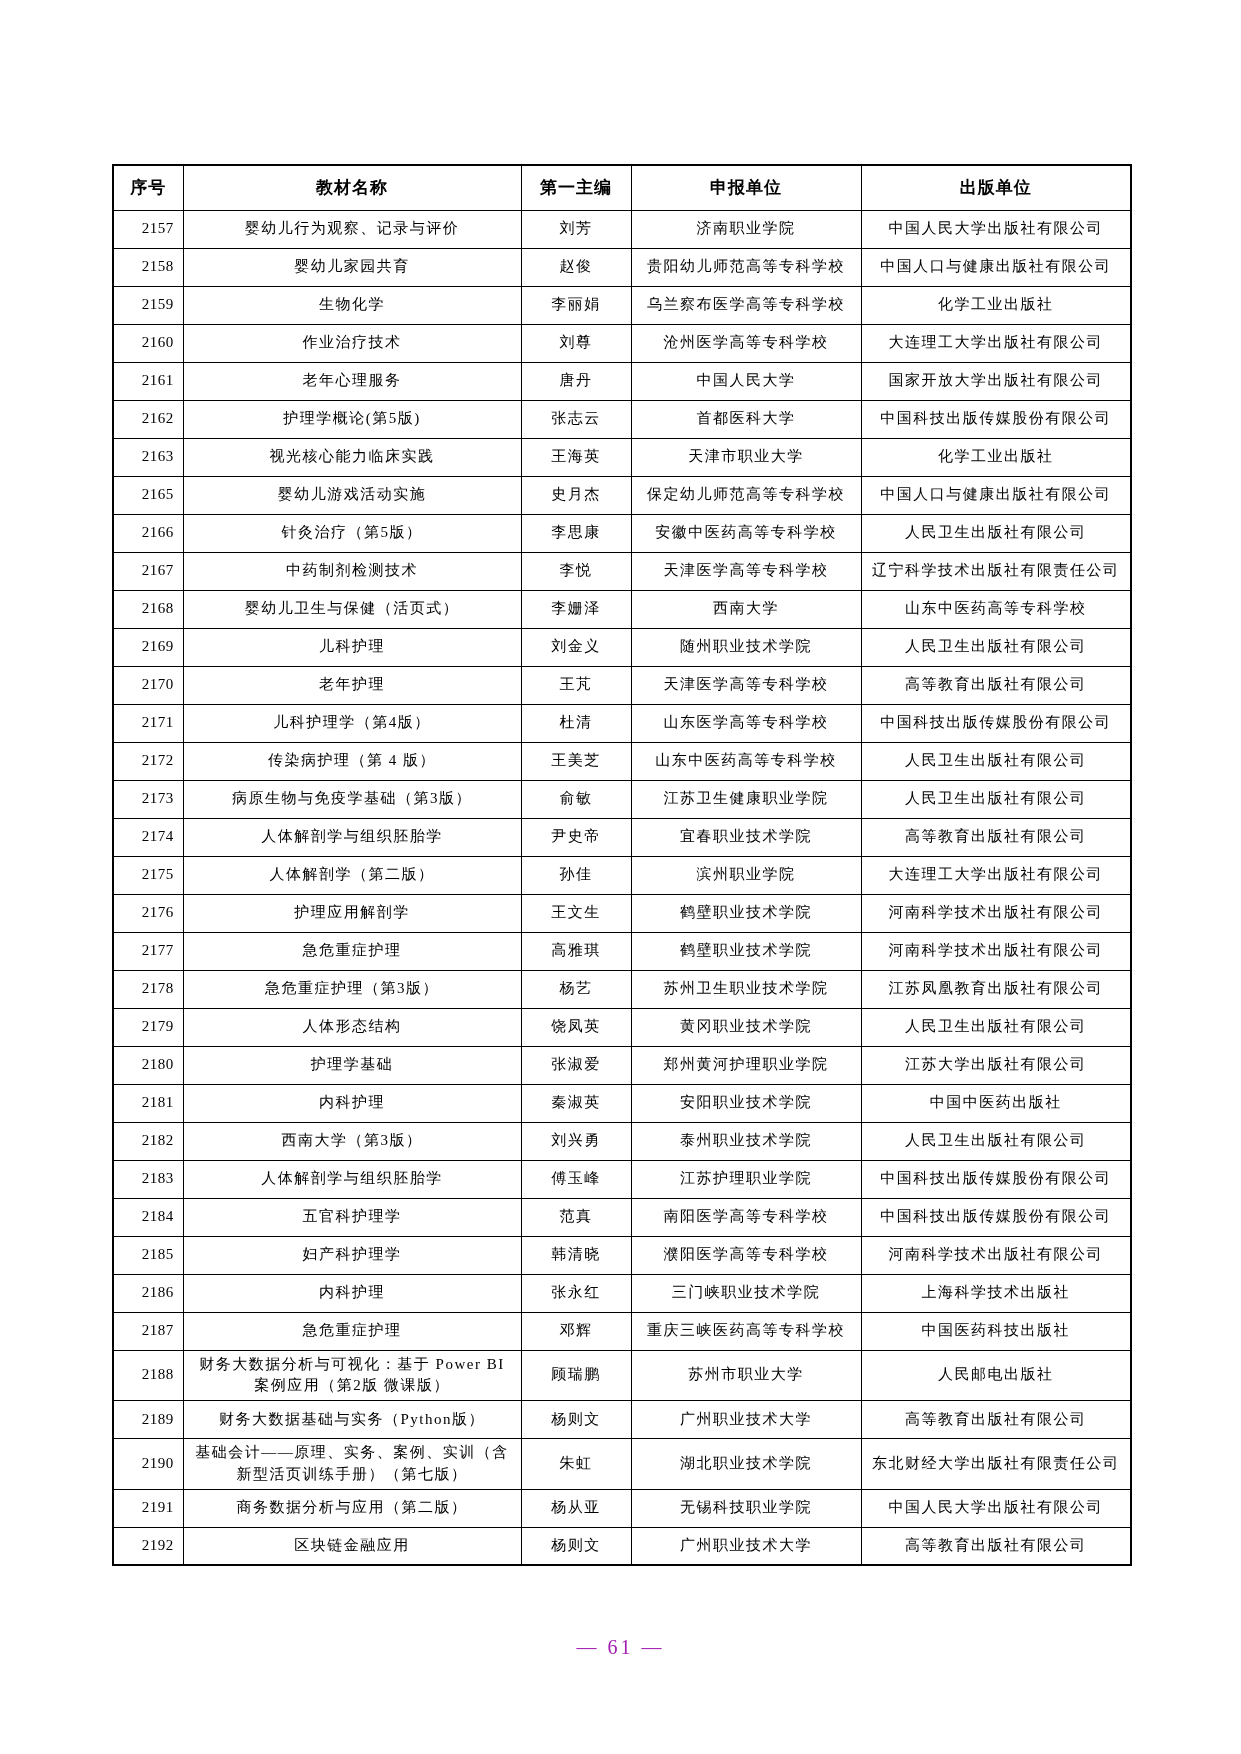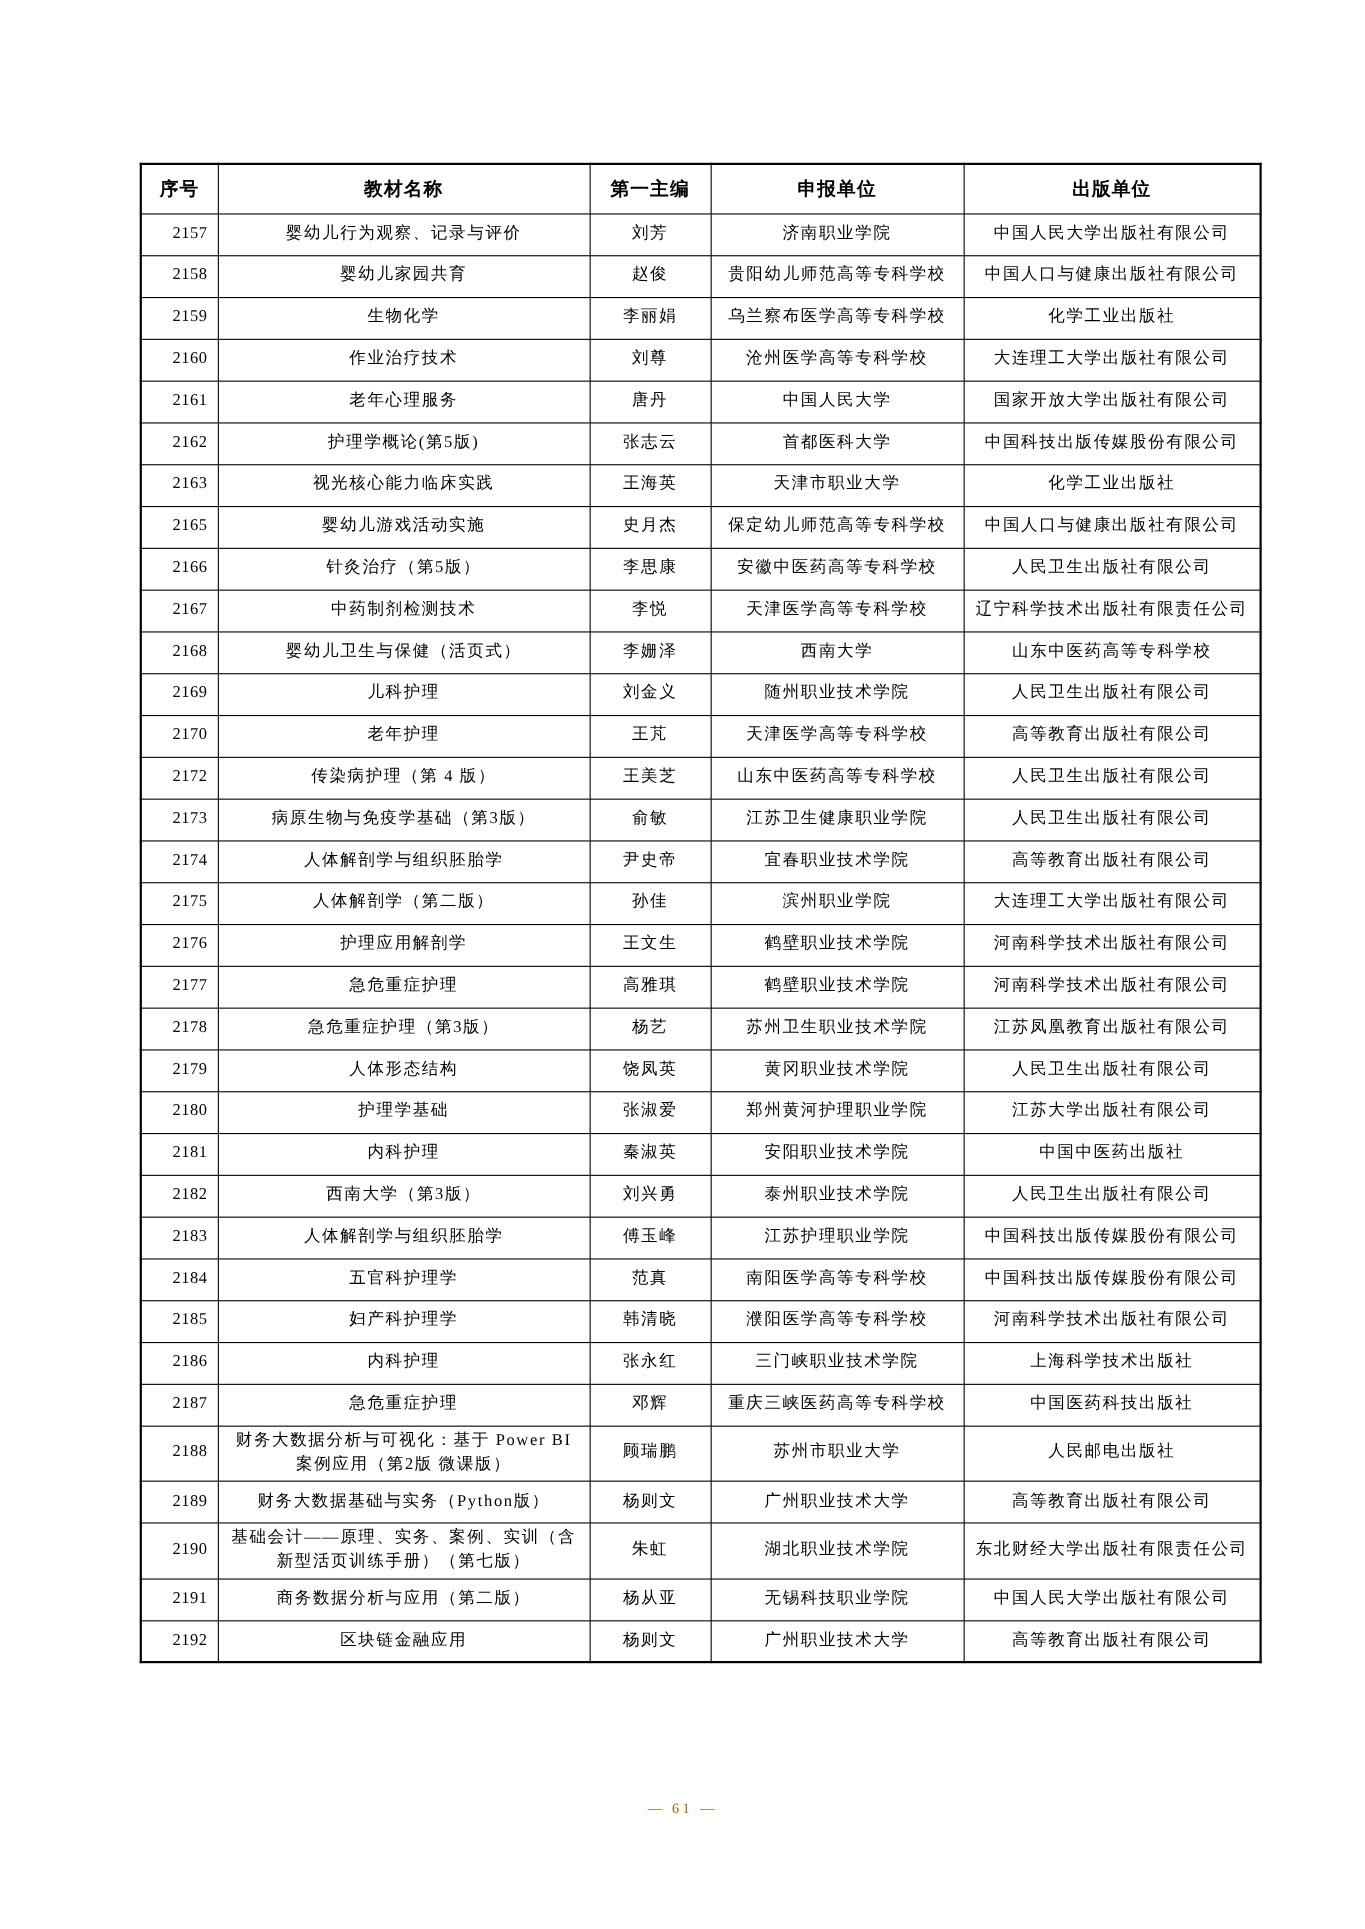--- a/index.html
+++ b/index.html
@@ -11,26 +11,25 @@
     position: relative;
   }
   .page {
     position: relative;
     width: 1241px; height: 1754px;
     background: #ffffff;
     overflow: hidden;
   }
   table.book-table {
     position: absolute;
-    left: 112px; top: 148px;
+    left: 112px; top: 164px;
     width: 1018px;
     border-collapse: collapse;
     table-layout: fixed;
     border: 2px solid #000000;
-    margin-left: 15px;
   }
   table.book-table th,
   table.book-table td {
     border: 1px solid #000000;
     text-align: center;
     vertical-align: middle;
     overflow: hidden;
   }
   table.book-table th {
     height: 45px;
@@ -49,23 +48,23 @@
   table.book-table td.cell-id {
     letter-spacing: 0.5px;
     font-size: 15px;
     padding-left: 27px;
   }
   .footer {
     position: absolute;
     left: 0; top: 1636px;
     width: 100%;
     text-align: center;
-    font-size: 13px;
+    font-size: 20px;
     letter-spacing: 3px;
-    color: #a16207;
+    color: #a21caf;
   }
 </style>
 </head>
 <body>
 
 <div class="page">
 
   <table class="book-table">
     <colgroup>
       <col style="width:70px">
@@ -169,20 +168,27 @@
           <td class="cell-publisher">人民卫生出版社有限公司</td>
         </tr>
         <tr>
           <td class="cell-id">2170</td>
           <td class="cell-title">老年护理</td>
           <td class="cell-editor">王芃</td>
           <td class="cell-applicant">天津医学高等专科学校</td>
           <td class="cell-publisher">高等教育出版社有限公司</td>
         </tr>
         <tr>
+          <td class="cell-id">2171</td>
+          <td class="cell-title">儿科护理学（第4版）</td>
+          <td class="cell-editor">杜清</td>
+          <td class="cell-applicant">山东医学高等专科学校</td>
+          <td class="cell-publisher">中国科技出版传媒股份有限公司</td>
+        </tr>
+        <tr>
           <td class="cell-id">2172</td>
           <td class="cell-title">传染病护理（第 4 版）</td>
           <td class="cell-editor">王美芝</td>
           <td class="cell-applicant">山东中医药高等专科学校</td>
           <td class="cell-publisher">人民卫生出版社有限公司</td>
         </tr>
         <tr>
           <td class="cell-id">2173</td>
           <td class="cell-title">病原生物与免疫学基础（第3版）</td>
           <td class="cell-editor">俞敏</td>

